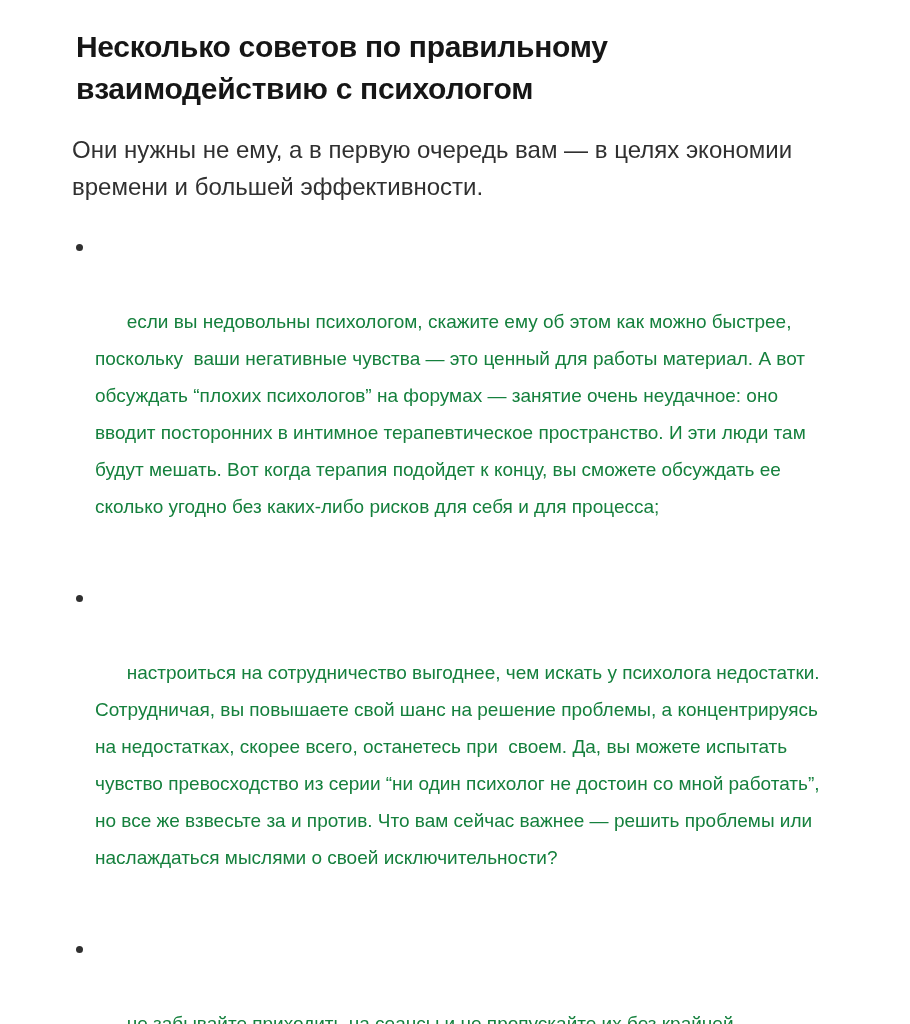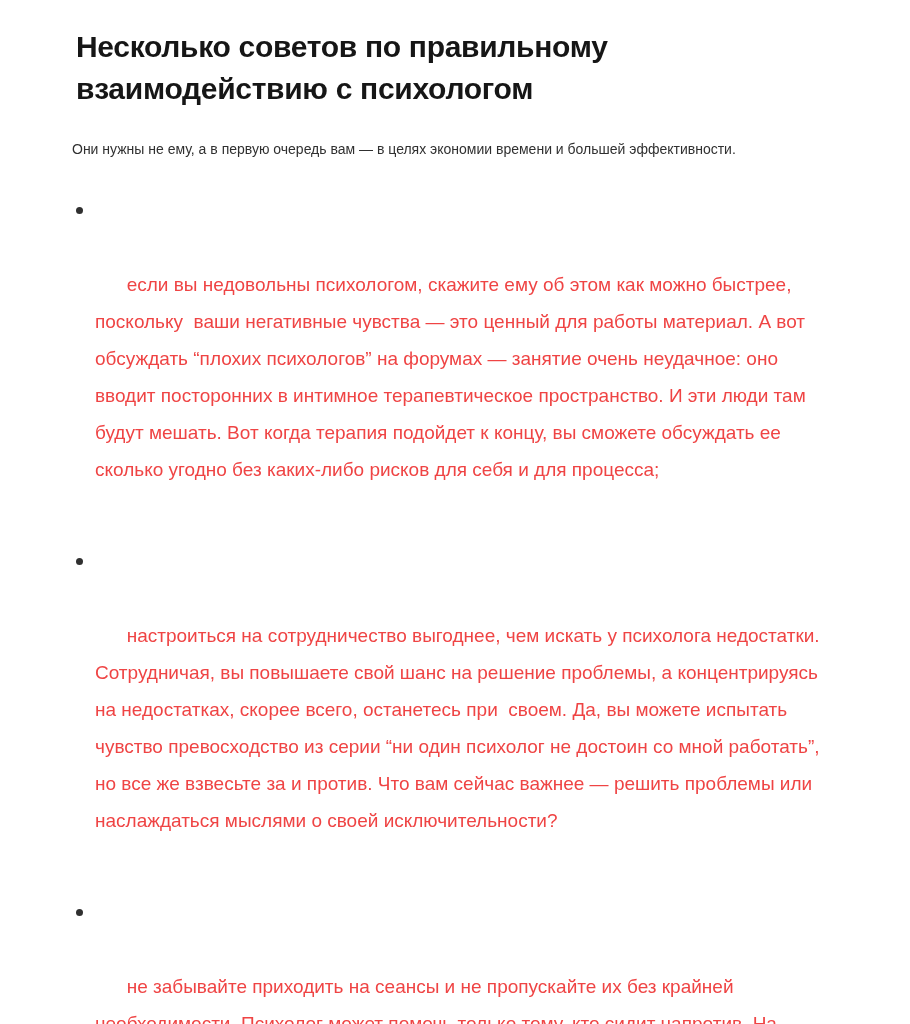--- a/index.html
+++ b/index.html
@@ -21,36 +21,36 @@
   .article-title {
     margin: 0 0 21px 4px;
     font-size: 30px;
     line-height: 42px;
     font-weight: 700;
     letter-spacing: -0.3px;
     color: #161616;
   }
   .article-intro {
     margin: 0 0 24px 0;
-    font-size: 14px;
+    font-size: 24px;
     line-height: 37px;
     color: #303030;
     white-space: pre-wrap;
   }
   .tips-list {
     margin: 0;
     padding: 0 0 0 23px;
     list-style: none;
   }
   .tips-list li {
     position: relative;
     margin: 0 0 18px 0;
     font-size: 19px;
     line-height: 37px;
-    color: #ef4444;
+    color: #15803d;
     white-space: pre-wrap;
   }
   .tips-list li:last-child {
     margin-bottom: 0;
   }
   .tips-list li .bullet-dot {
     position: absolute;
     left: -19px;
     top: 15px;
     width: 7px;

